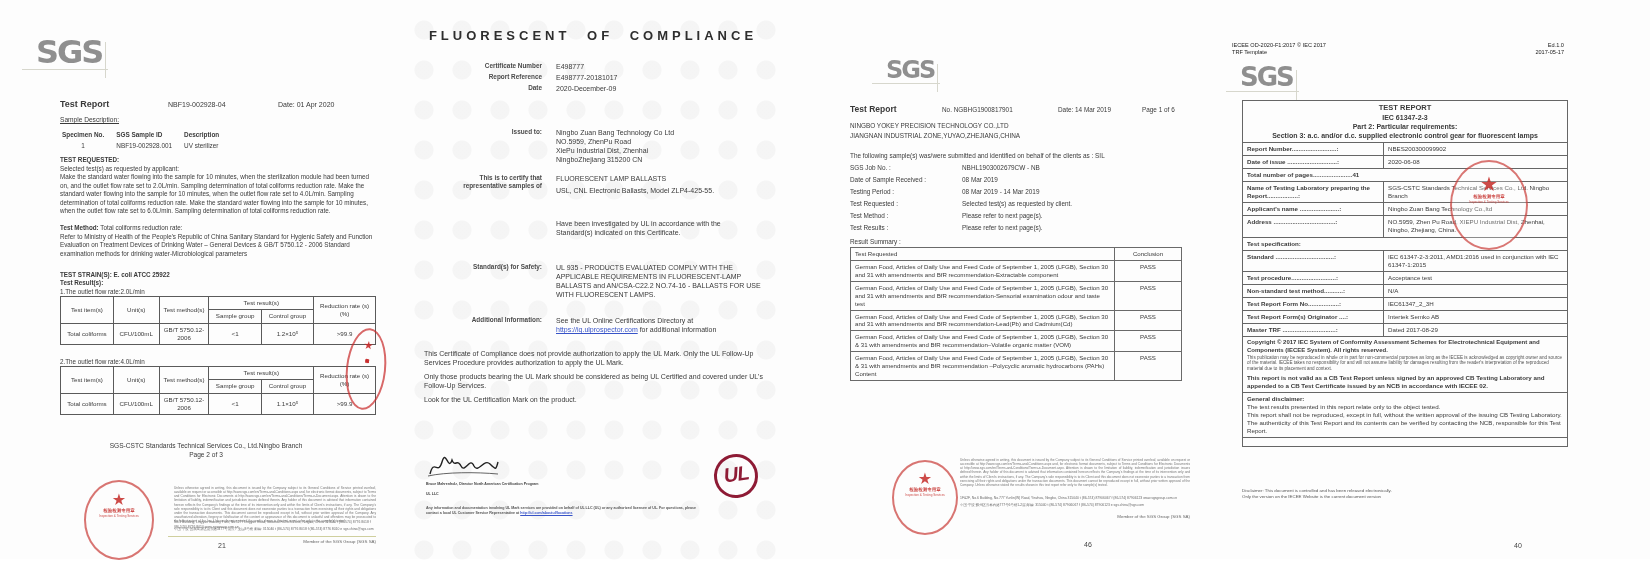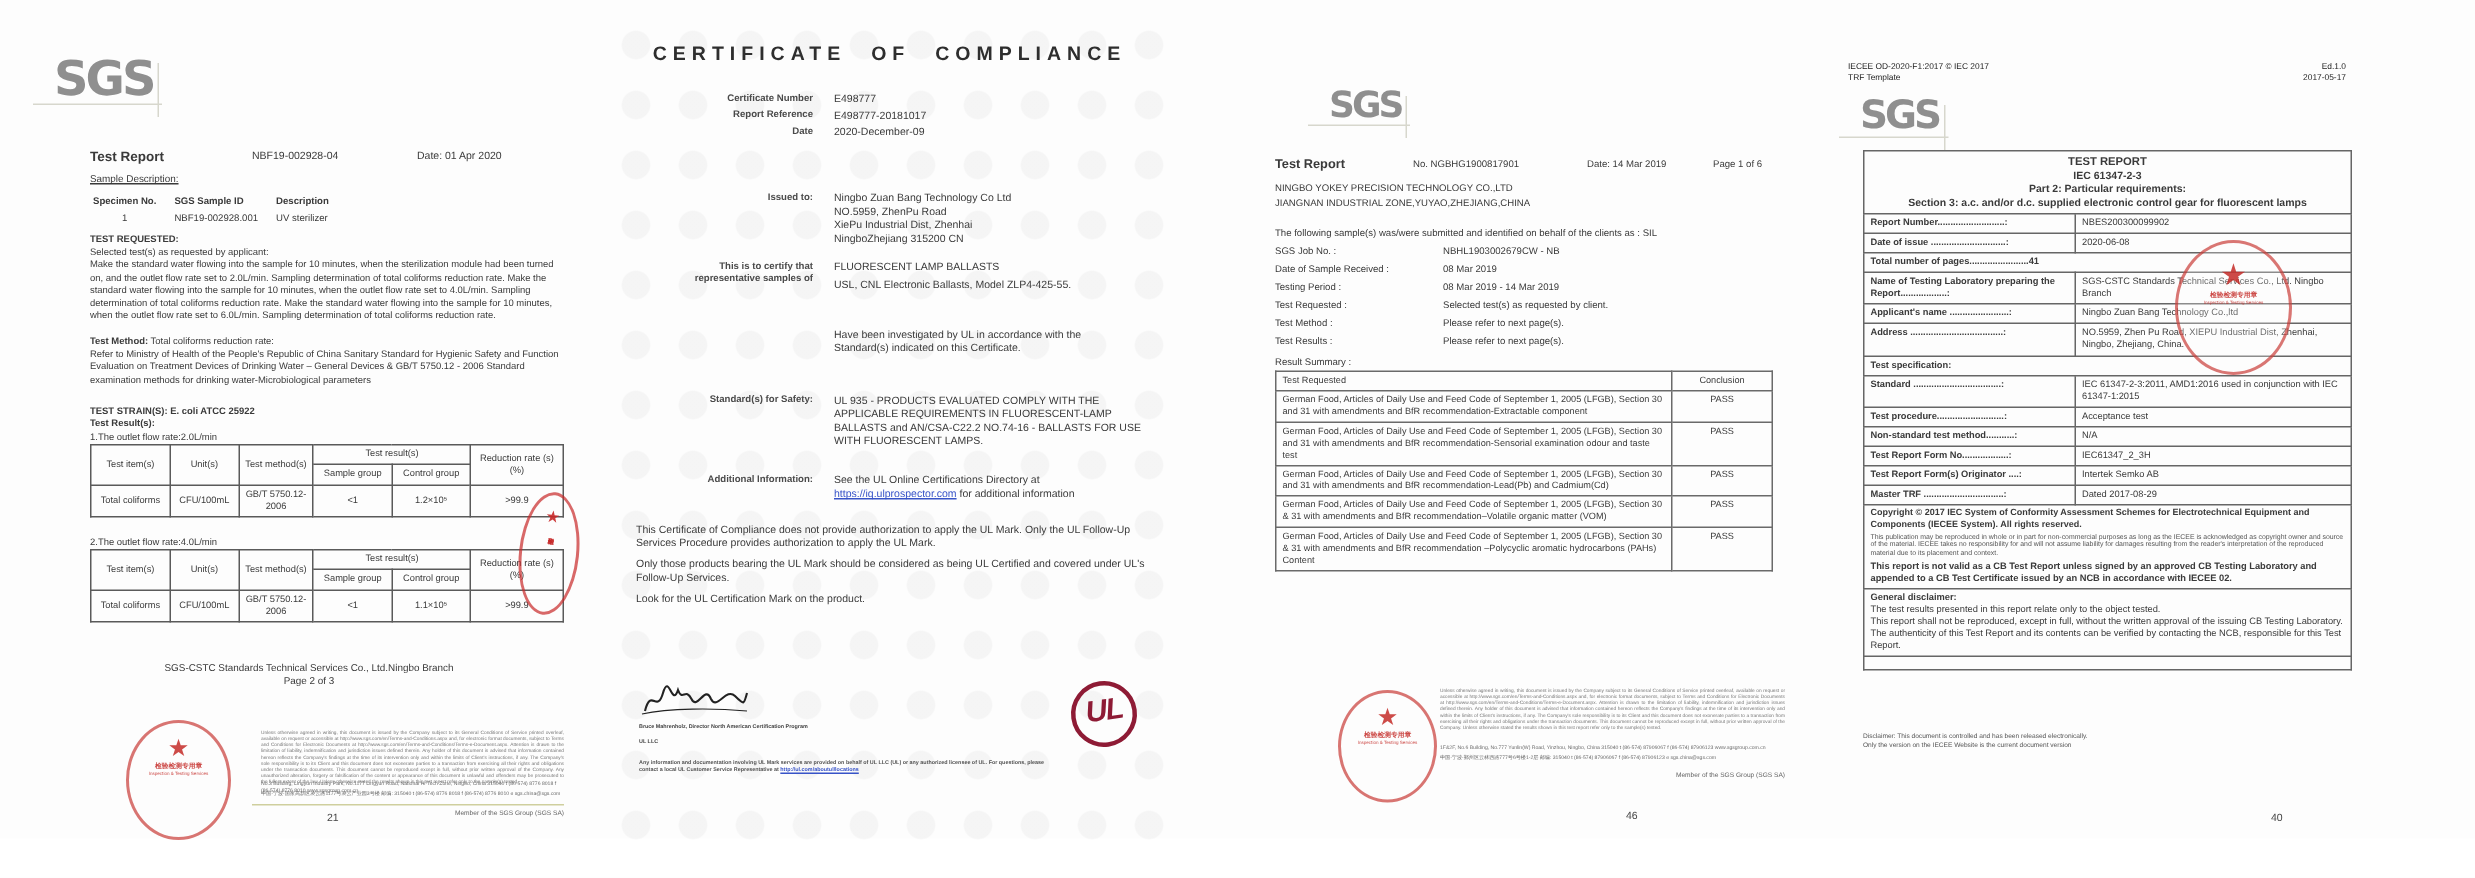--- a/index.html
+++ b/index.html
@@ -182,21 +182,21 @@
 
     <div class="abs fineprint" style="left:146px;top:458px;width:202px;">Unless otherwise agreed in writing, this document is issued by the Company subject to its General Conditions of Service printed overleaf, available on request or accessible at http://www.sgs.com/en/Terms-and-Conditions.aspx and, for electronic format documents, subject to Terms and Conditions for Electronic Documents at http://www.sgs.com/en/Terms-and-Conditions/Terms-e-Document.aspx. Attention is drawn to the limitation of liability, indemnification and jurisdiction issues defined therein. Any holder of this document is advised that information contained hereon reflects the Company's findings at the time of its intervention only and within the limits of Client's instructions, if any. The Company's sole responsibility is to its Client and this document does not exonerate parties to a transaction from exercising all their rights and obligations under the transaction documents. This document cannot be reproduced except in full, without prior written approval of the Company. Any unauthorized alteration, forgery or falsification of the content or appearance of this document is unlawful and offenders may be prosecuted to the fullest extent of the law. Unless otherwise stated the results shown in this test report refer only to the sample(s) tested.</div>
     <div class="abs addrline" style="left:146px;top:492px;width:202px;">No.3 Building, Lingyun Industry Park, No.1177 Lingyun Road, National Hi-Tech Zone, Ningbo, China 315040   t (86-574) 8776 8018   f (86-574) 8776 8010   www.sgsgroup.com.cn</div>
     <div class="abs addrline" style="left:146px;top:499px;width:202px;">中国·宁波·国家高新区凌云路1177号凌云产业园3号楼  邮编: 315040   t (86-574) 8776 8018   f (86-574) 8776 8010   e sgs.china@sgs.com</div>
     <div class="oliveline" style="left:140px;top:508px;width:208px;"></div>
     <div class="abs r" style="left:146px;top:511px;width:202px;font-size:4.4px;color:#666;">Member of the SGS Group (SGS SA)</div>
     <div class="pageno" style="left:190px;top:513px;">21</div>
   </section>
 
   <section class="doc doc2">
-    <div class="abs c b" style="left:0;top:12px;width:366px;font-size:13px;letter-spacing:4px;word-spacing:9px;color:#2e2e2e;">CERTIFICATE OF COMPLIANCE</div>
+    <div class="abs c b" style="left:0;top:12px;width:366px;font-size:13px;letter-spacing:4px;word-spacing:9px;color:#2e2e2e;">FLUORESCENT OF COMPLIANCE</div>
 
     <div class="lab" style="top:46px;">Certificate Number</div>
     <div class="val" style="top:46px;">E498777</div>
     <div class="lab" style="top:57px;">Report Reference</div>
     <div class="val" style="top:57px;">E498777-20181017</div>
     <div class="lab" style="top:68px;">Date</div>
     <div class="val" style="top:68px;">2020-December-09</div>
 
     <div class="lab" style="top:112px;">Issued to:</div>
     <div class="val" style="top:112px;">Ningbo Zuan Bang Technology Co Ltd</div>

